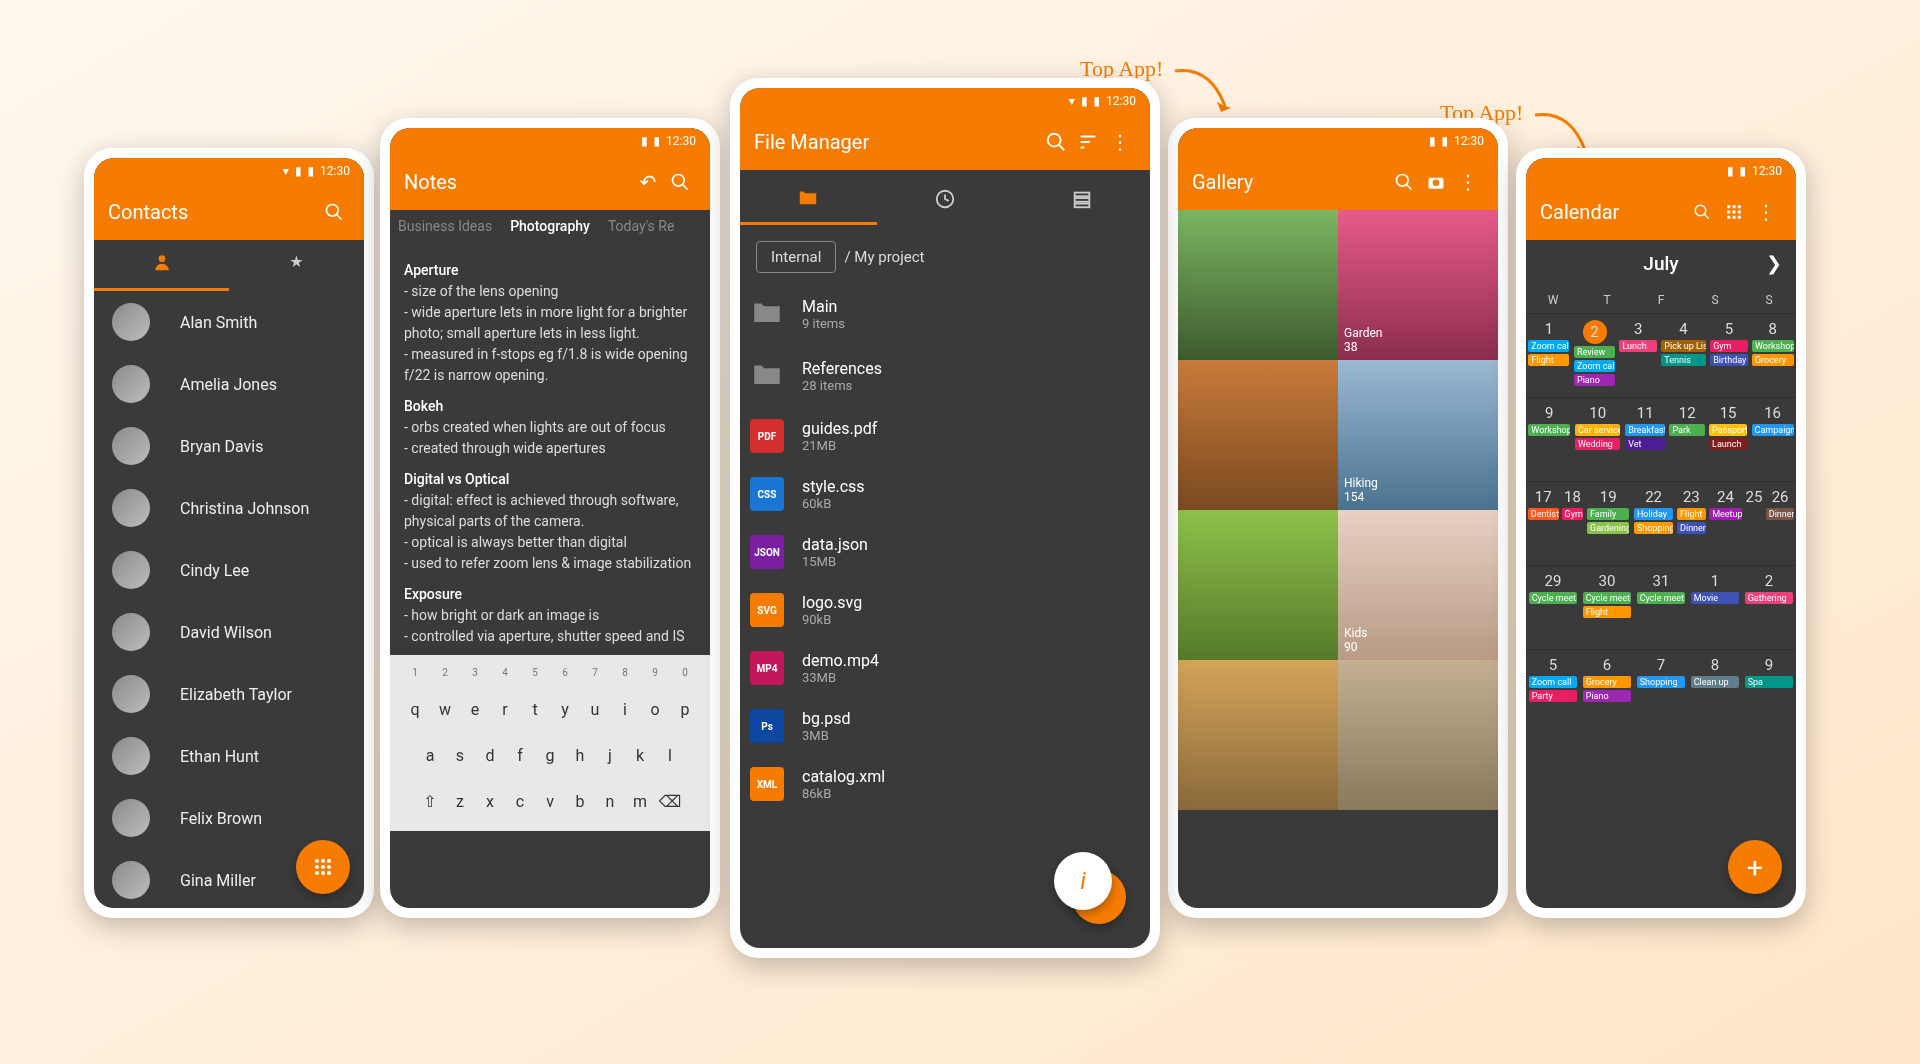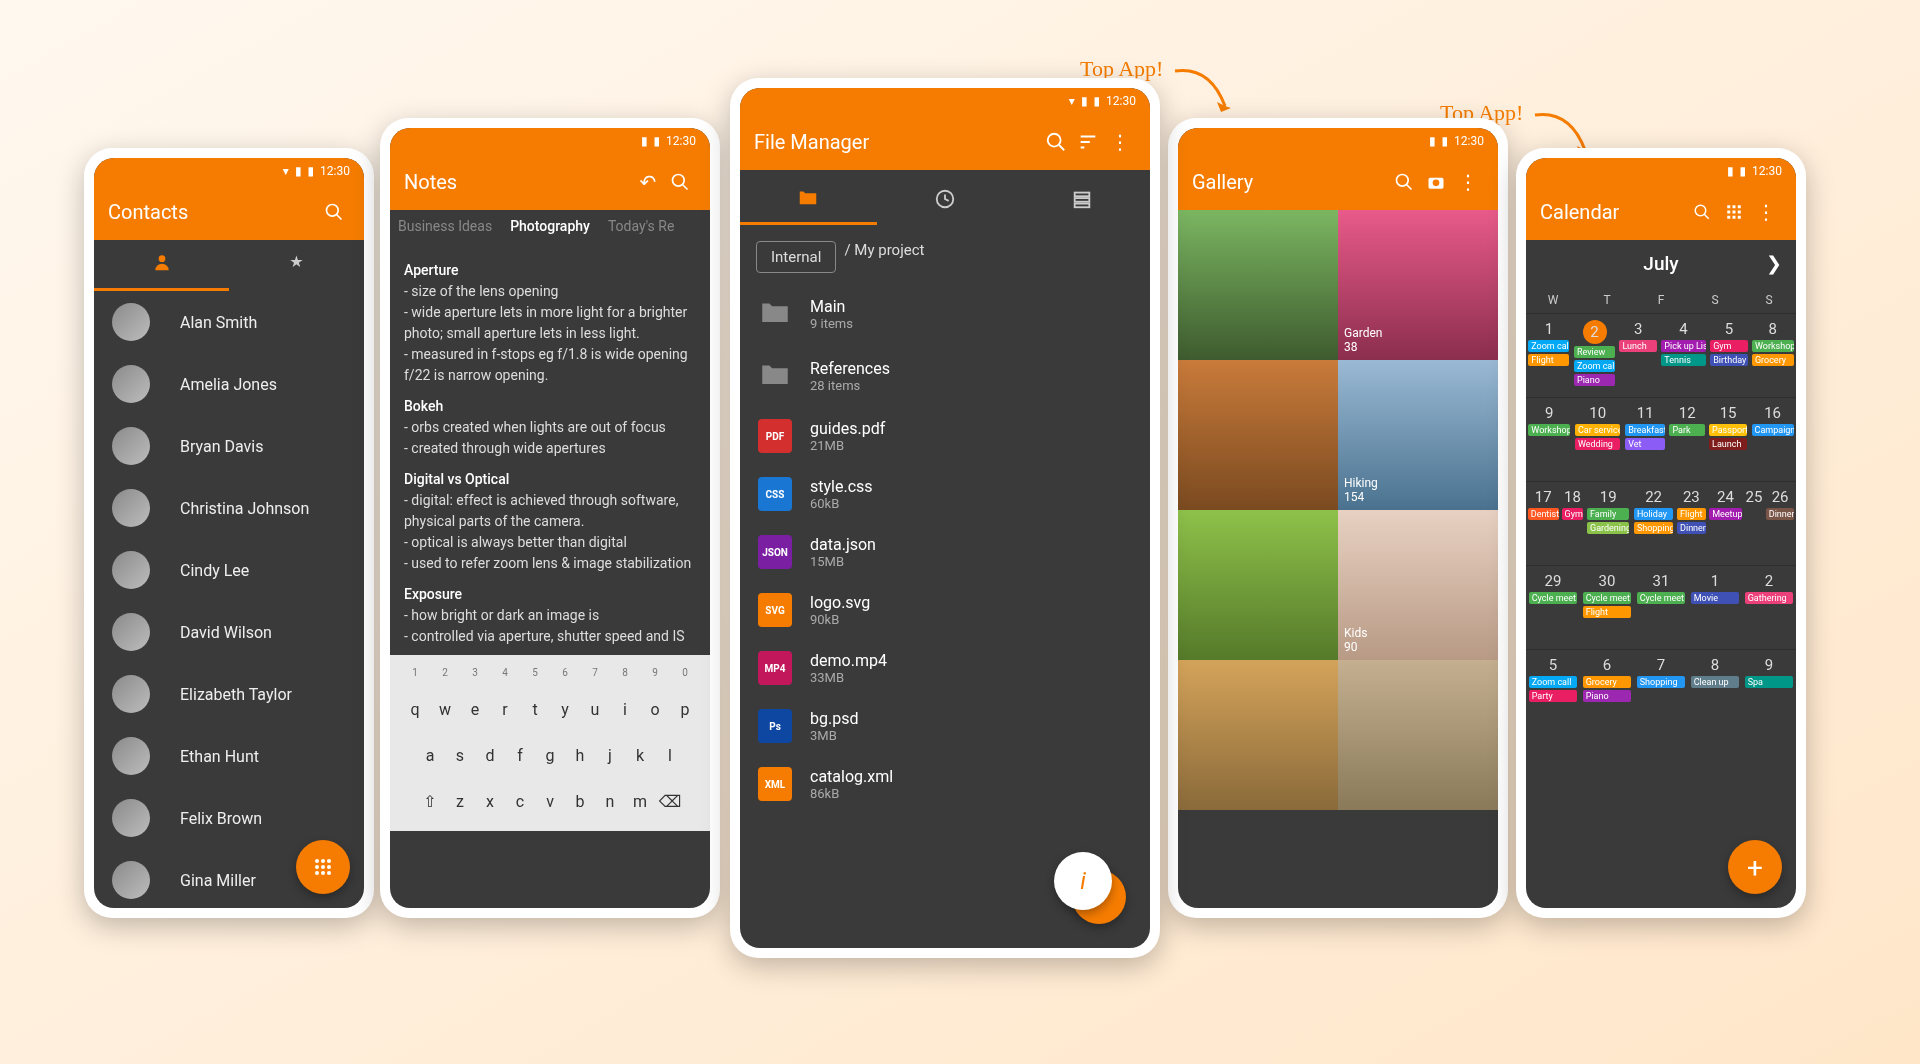--- a/index.html
+++ b/index.html
@@ -20,23 +20,23 @@
   .note-tabs .sel { color: #fff; font-weight: 500; }
   .note-body { padding: 8px 14px; font-size: 14px; color: #ddd; line-height: 1.5; overflow: hidden; }
   .note-body h5 { color: #fff; margin-top: 10px; font-size: 14px; font-weight: 500; }
   .kbd { background: #e8e8e8; color: #333; padding-bottom: 10px; }
   .kbd .row { display: flex; justify-content: center; gap: 4px; margin-top: 6px; }
   .kbd .k { width: 26px; height: 40px; display: flex; align-items: center; justify-content: center; font-size: 16px; }
   .kbd .num { height: 22px; font-size: 10px; color: #777; }
   .fm-tabs { display: flex; align-items: center; padding: 6px 0; }
   .fm-tabs .tab { flex: 1; text-align: center; padding: 10px; color: #ccc; }
   .fm-tabs .tab.active { color: #f57c00; border-bottom: 3px solid #f57c00; }
-  .bc { display: flex; gap: 8px; align-items: flex-start; padding: 10px 16px; font-size: 15px; color: #ddd; }
+  .bc { display: flex; gap: 8px; align-items: center; padding: 10px 16px; font-size: 15px; color: #ddd; }
   .bc .chip { border: 1px solid #888; padding: 6px 14px; border-radius: 4px; }
-  .file { display: flex; gap: 18px; align-items: center; padding: 12px 18px; }
+  .file { display: flex; gap: 18px; align-items: center; padding: 12px 10px; }
   .file .fi { width: 34px; height: 34px; border-radius: 4px; display: flex; align-items: center; justify-content: center; font-size: 10px; font-weight: bold; color: #fff; }
   .file .info { display: flex; flex-direction: column; }
   .file .name { color: #fff; font-size: 16px; }
   .file .size { color: #aaa; font-size: 13px; }
   .fab { position: absolute; bottom: 24px; right: 24px; width: 54px; height: 54px; border-radius: 50%; background: #f57c00; color: #fff; display: flex; align-items: center; justify-content: center; font-size: 28px; box-shadow: 0 4px 10px rgba(0,0,0,0.3); }
   .gal-grid { display: grid; grid-template-columns: 1fr 1fr; grid-auto-rows: 150px; flex: 1; }
   .gal-grid .g { position: relative; display: flex; align-items: flex-end; padding: 6px; color: #fff; font-size: 12px; }
   .cal-head { display: flex; align-items: center; justify-content: center; color: #fff; font-size: 19px; padding: 12px 0; position: relative; }
   .cal-head .chev { position: absolute; right: 14px; color: #fff; }
   .dow { display: flex; color: #ccc; font-size: 12px; }
@@ -482,21 +482,21 @@
           <div class="ev" style="background:#4caf50">Review</div>
           <div class="ev" style="background:#03a9f4">Zoom call</div>
           <div class="ev" style="background:#9c27b0">Piano</div>
         </div>
         <div class="cell">
           <div class="num">3</div>
           <div class="ev" style="background:#ec407a">Lunch</div>
         </div>
         <div class="cell">
           <div class="num">4</div>
-          <div class="ev" style="background:#a21caf">Pick up Lis</div>
+          <div class="ev" style="background:#a16207">Pick up Lis</div>
           <div class="ev" style="background:#009688">Tennis</div>
         </div>
         <div class="cell">
           <div class="num">5</div>
           <div class="ev" style="background:#e91e63">Gym</div>
           <div class="ev" style="background:#3f51b5">Birthday</div>
         </div>
         <div class="cell">
           <div class="num">8</div>
           <div class="ev" style="background:#4caf50">Workshop</div>
@@ -507,21 +507,21 @@
           <div class="ev" style="background:#4caf50">Workshop</div>
         </div>
         <div class="cell">
           <div class="num">10</div>
           <div class="ev" style="background:#ffb300">Car service</div>
           <div class="ev" style="background:#e91e63">Wedding</div>
         </div>
         <div class="cell">
           <div class="num">11</div>
           <div class="ev" style="background:#2196f3">Breakfast</div>
-          <div class="ev" style="background:#8b5cf6">Vet</div>
+          <div class="ev" style="background:#4c1d95">Vet</div>
         </div>
         <div class="cell">
           <div class="num">12</div>
           <div class="ev" style="background:#4caf50">Park</div>
         </div>
         <div class="cell">
           <div class="num">15</div>
           <div class="ev" style="background:#ffc107">Passport</div>
           <div class="ev" style="background:#7f1d1d">Launch</div>
         </div>

